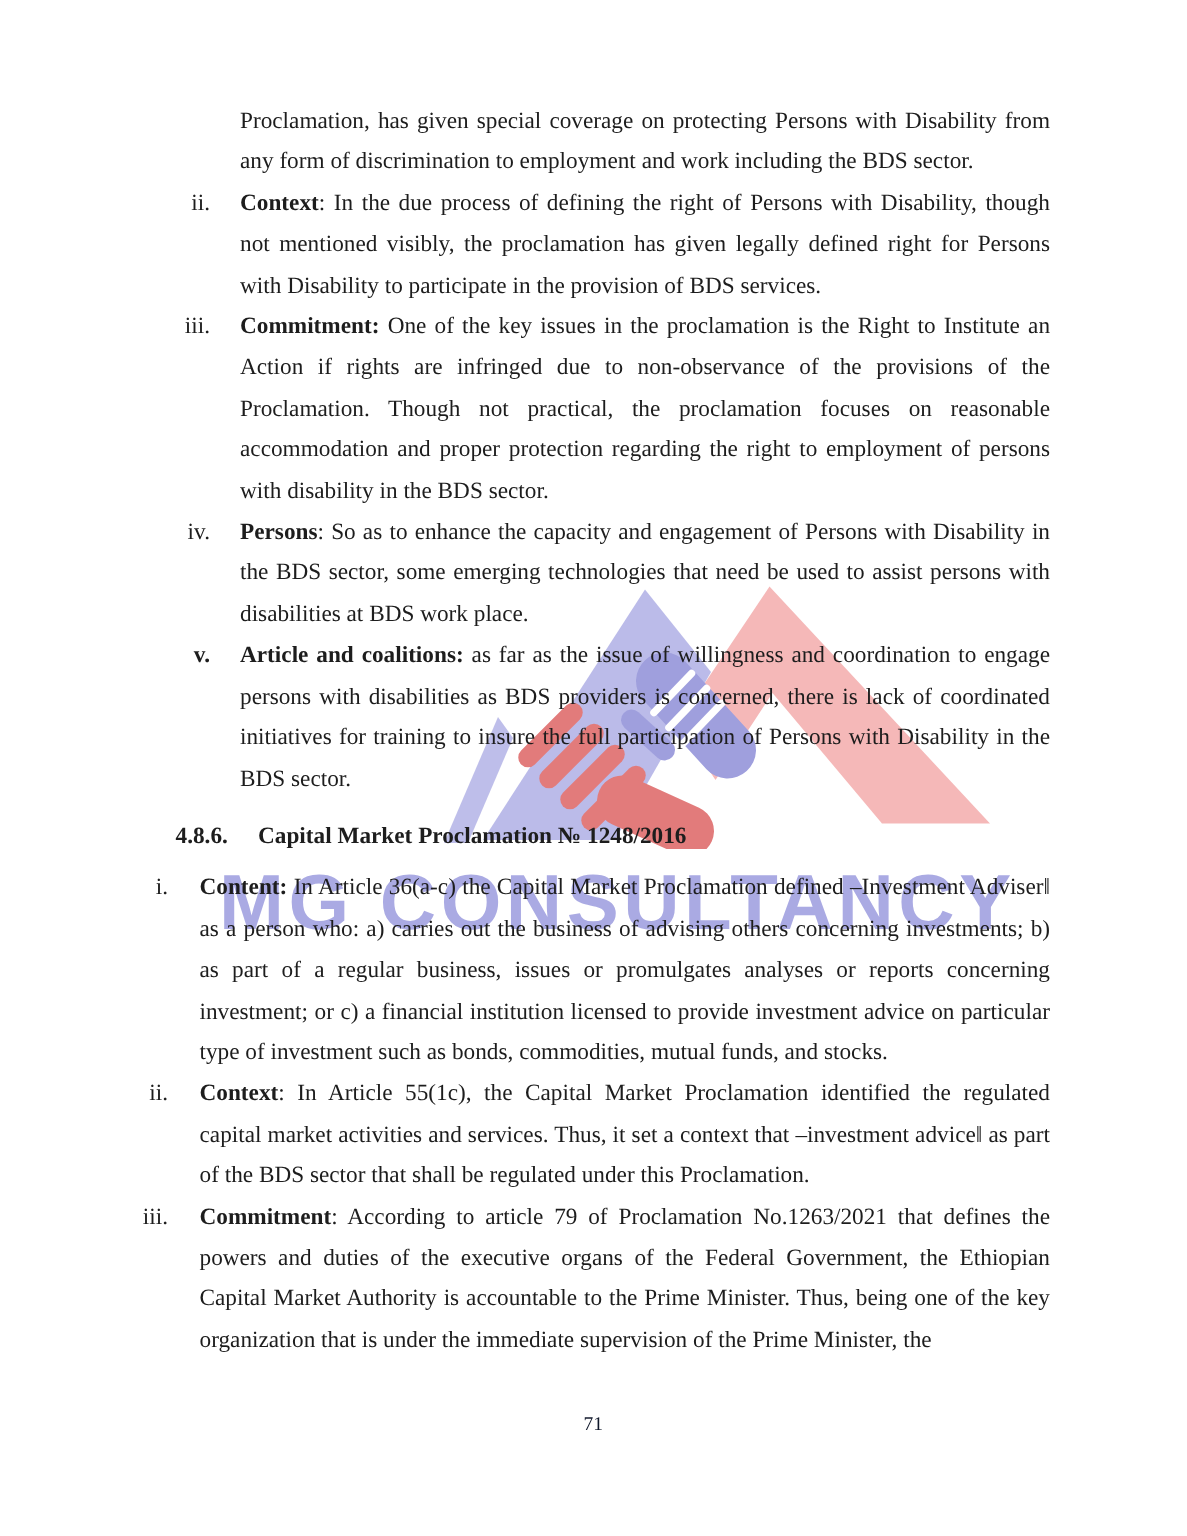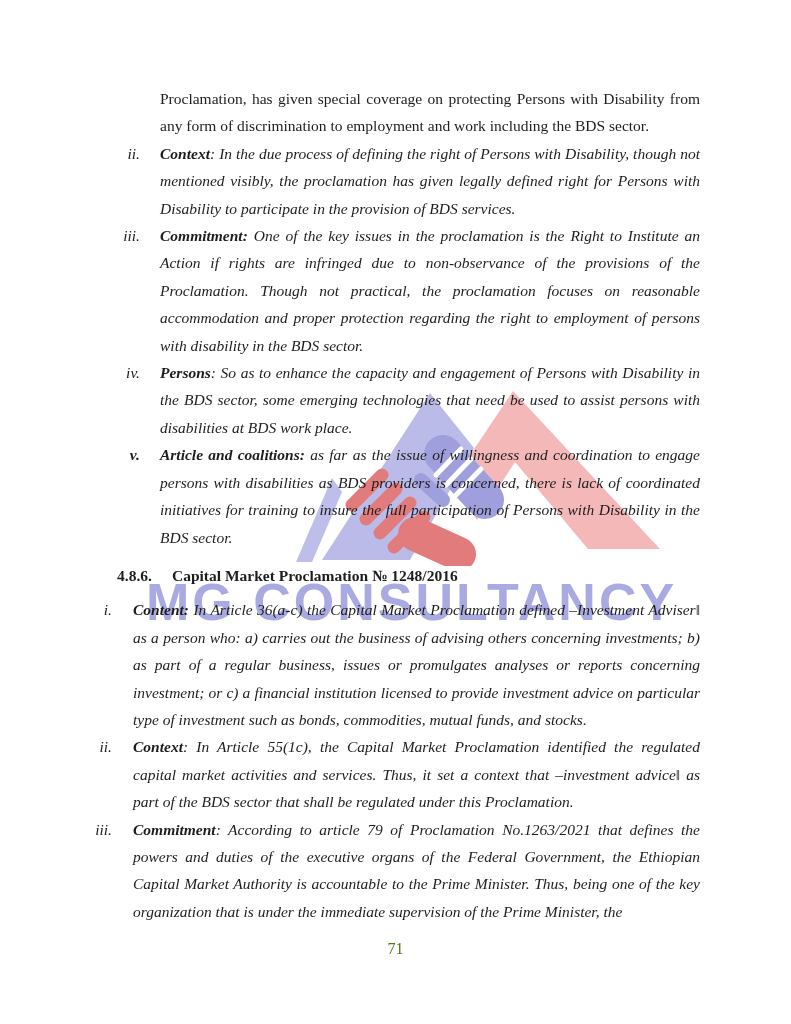--- a/index.html
+++ b/index.html
@@ -25,45 +25,44 @@
     font-weight:bold;font-size:52px;letter-spacing:3px;
     color:rgba(125,125,212,0.65);
     white-space:nowrap;
   }
   
   .content{
     position:absolute;inset:0;z-index:2;
     font-size:15.5px;line-height:27.4px;color:#1d1d1d;
   }
   .intro{
-    margin:85px 91px 0 160px;
+    margin:67px 91px 0 160px;
     text-align:justify;
   }
   .item{
     position:relative;
     padding-left:160px;padding-right:91px;
     text-align:justify;
-    font-style:italic;
   }
   .item .marker{
     position:absolute;left:0;top:0;width:140px;text-align:right;
   }
   .item.l2{padding-left:133px;}
   .item.l2 .marker{width:112px;}
   .item .marker.bold{font-weight:bold;}
   .item .label{font-weight:bold;}
   .section-heading{
     margin:11px 91px 0 117px;
     font-weight:bold;
   }
   .section-heading .sec-num{display:inline-block;width:55px;}
   .list2{margin-top:7px;}
   .page-num{
     position:absolute;bottom:62px;left:0;right:0;
-    text-align:center;font-size:16px;color:#4d7c0f;
+    text-align:center;font-size:13px;color:#0f172a;
   }
 </style>
 </head>
 <body>
 
 <div class="page">
 
   <div class="watermark">
     <svg class="wm-logo" viewBox="0 0 370 180" xmlns="http://www.w3.org/2000/svg">
 

